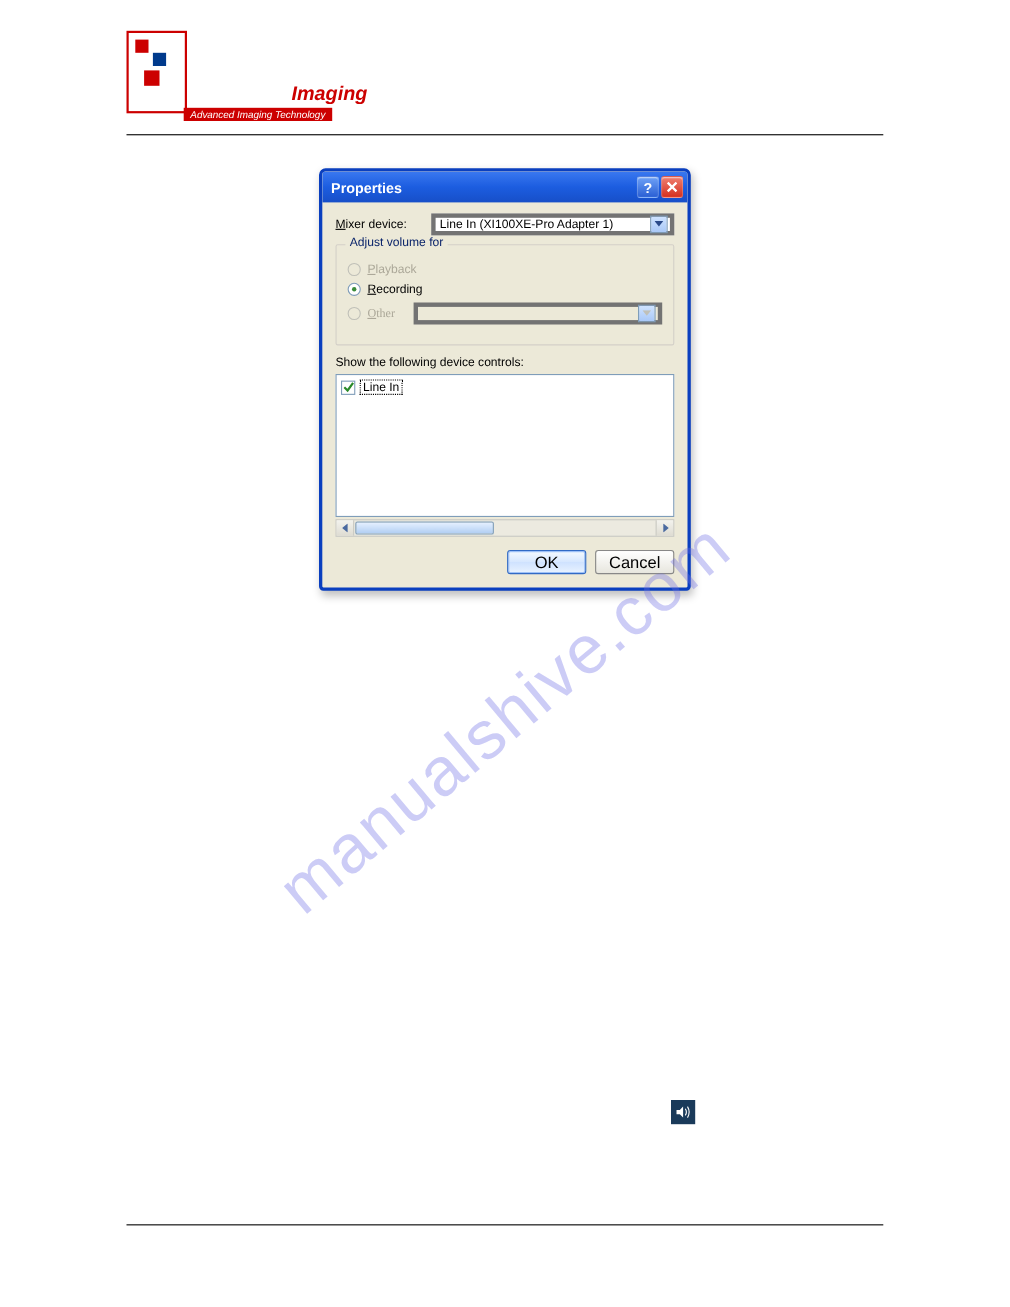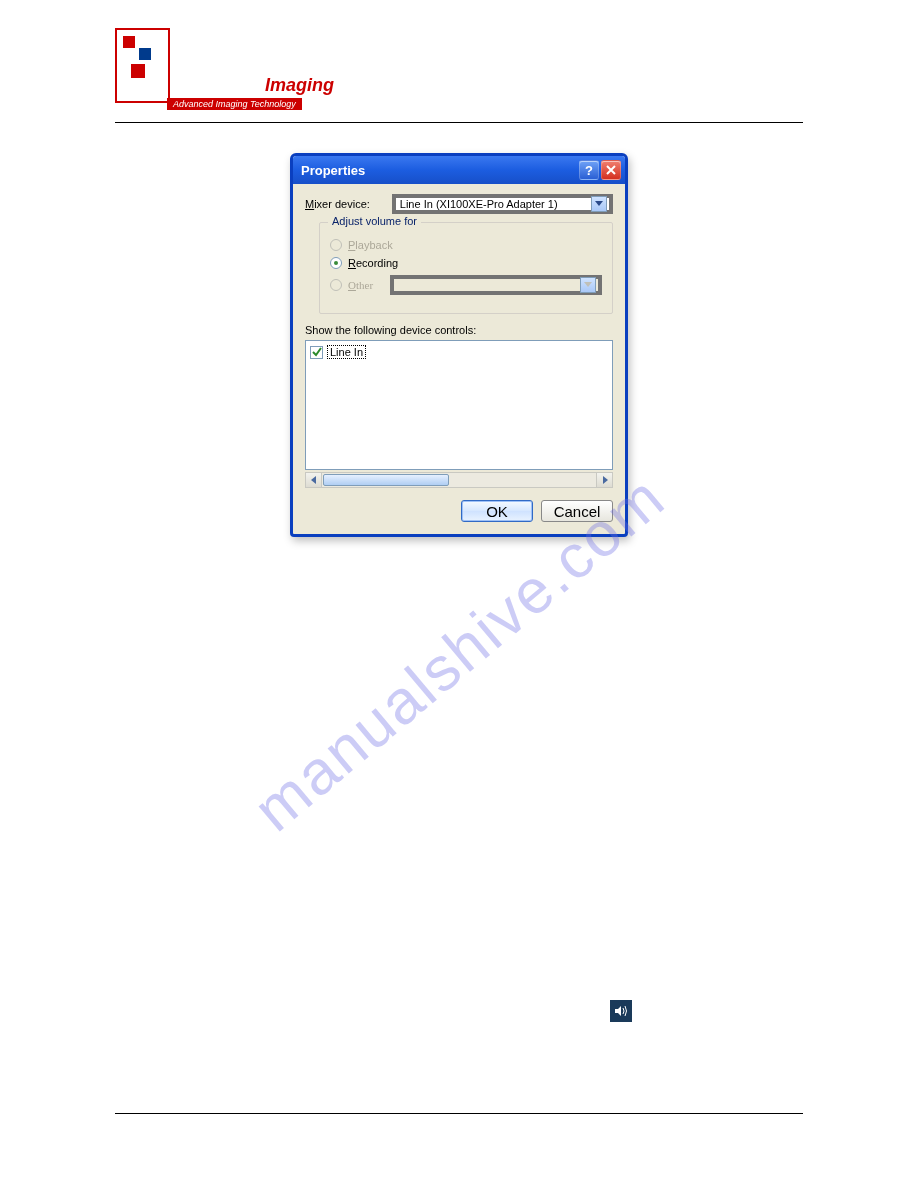--- a/index.html
+++ b/index.html
@@ -150,21 +150,21 @@
     width: 16px; height: 16px;
     background: linear-gradient(#cfe3ff,#a9c8f7);
     border: 1px solid #7f9db9;
     display:flex; align-items:center; justify-content:center;
   }
   .combo-arrow svg { width:8px; height:6px; }
   .groupbox {
     border: 1px solid #d4d0c8;
     border-radius: 2px;
     padding: 10px 10px 12px 10px;
-    margin: 4px 0 10px 14px;
+    margin: 4px 0 10px 0;
     position: relative;
   }
   .groupbox-title {
     position: absolute;
     top: -8px; left: 8px;
     background: #ece9d8;
     padding: 0 4px;
     font-size: 11px;
     color: #0a246a;
   }

